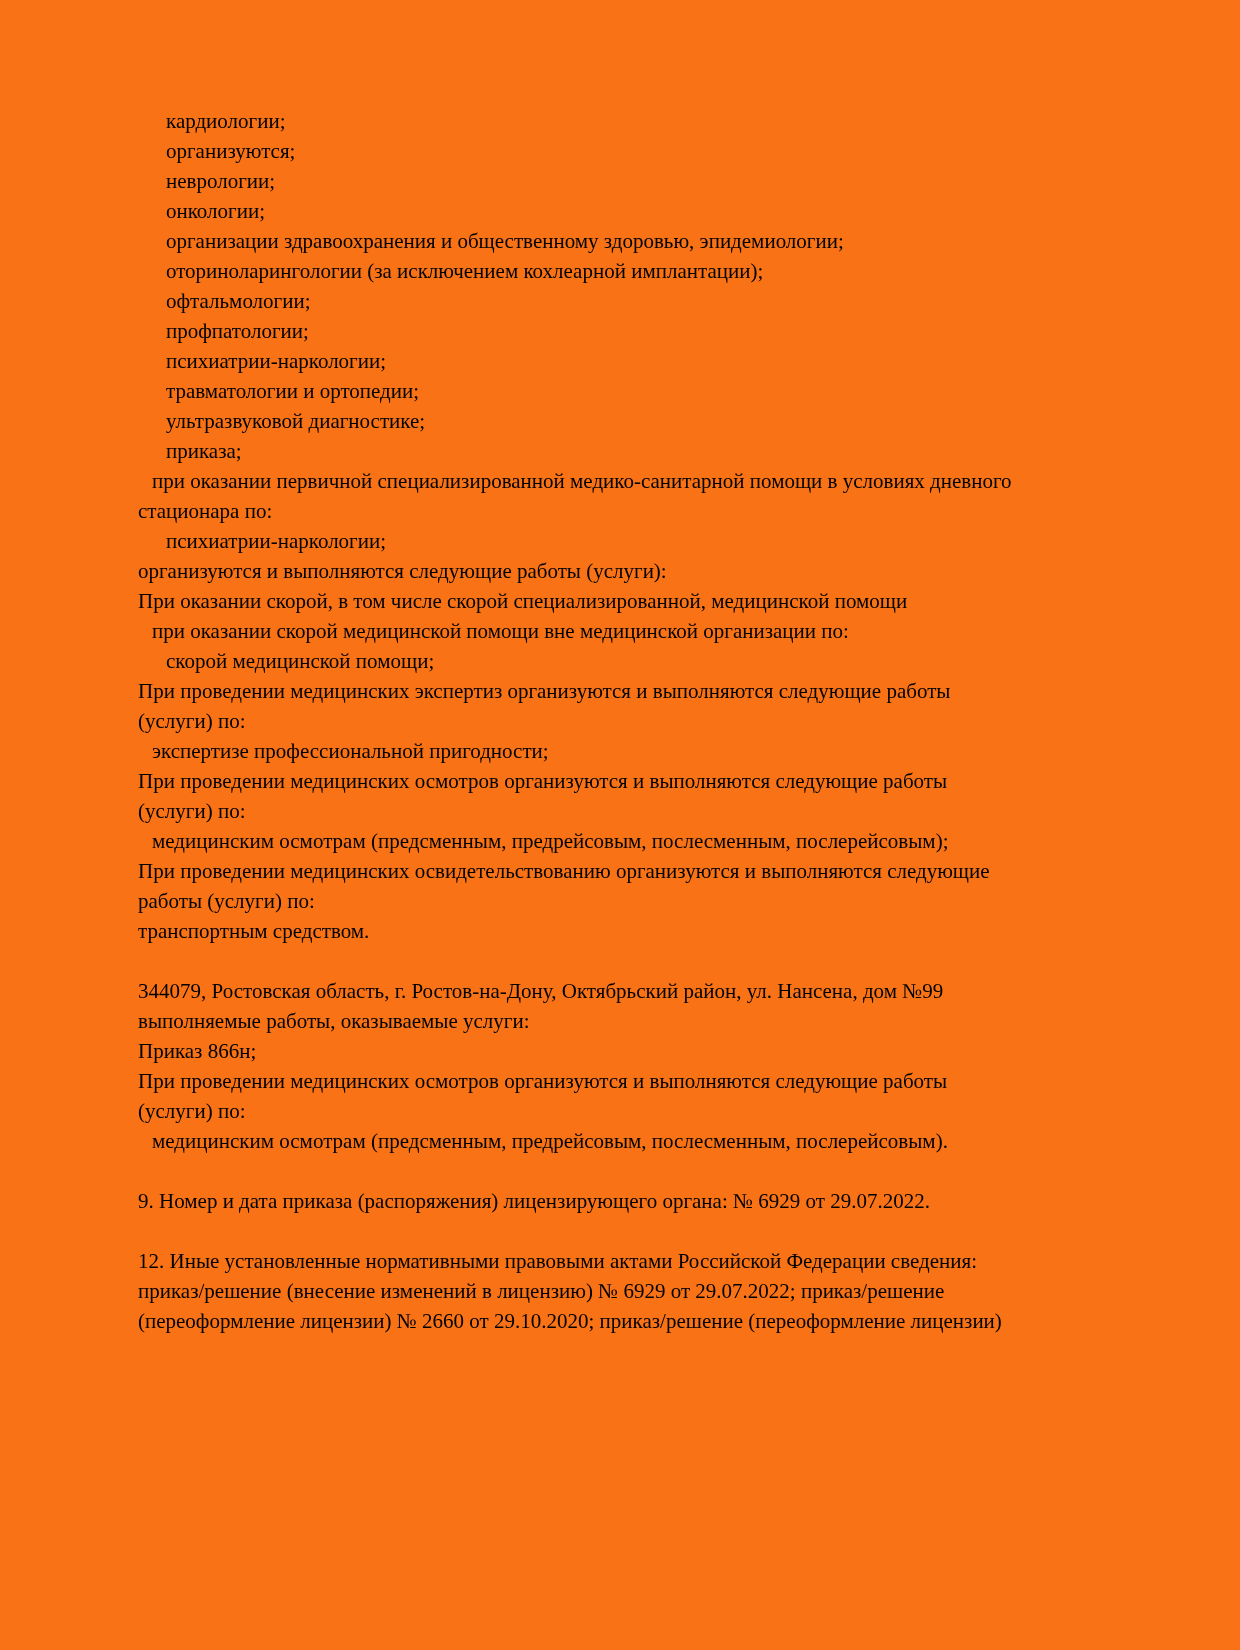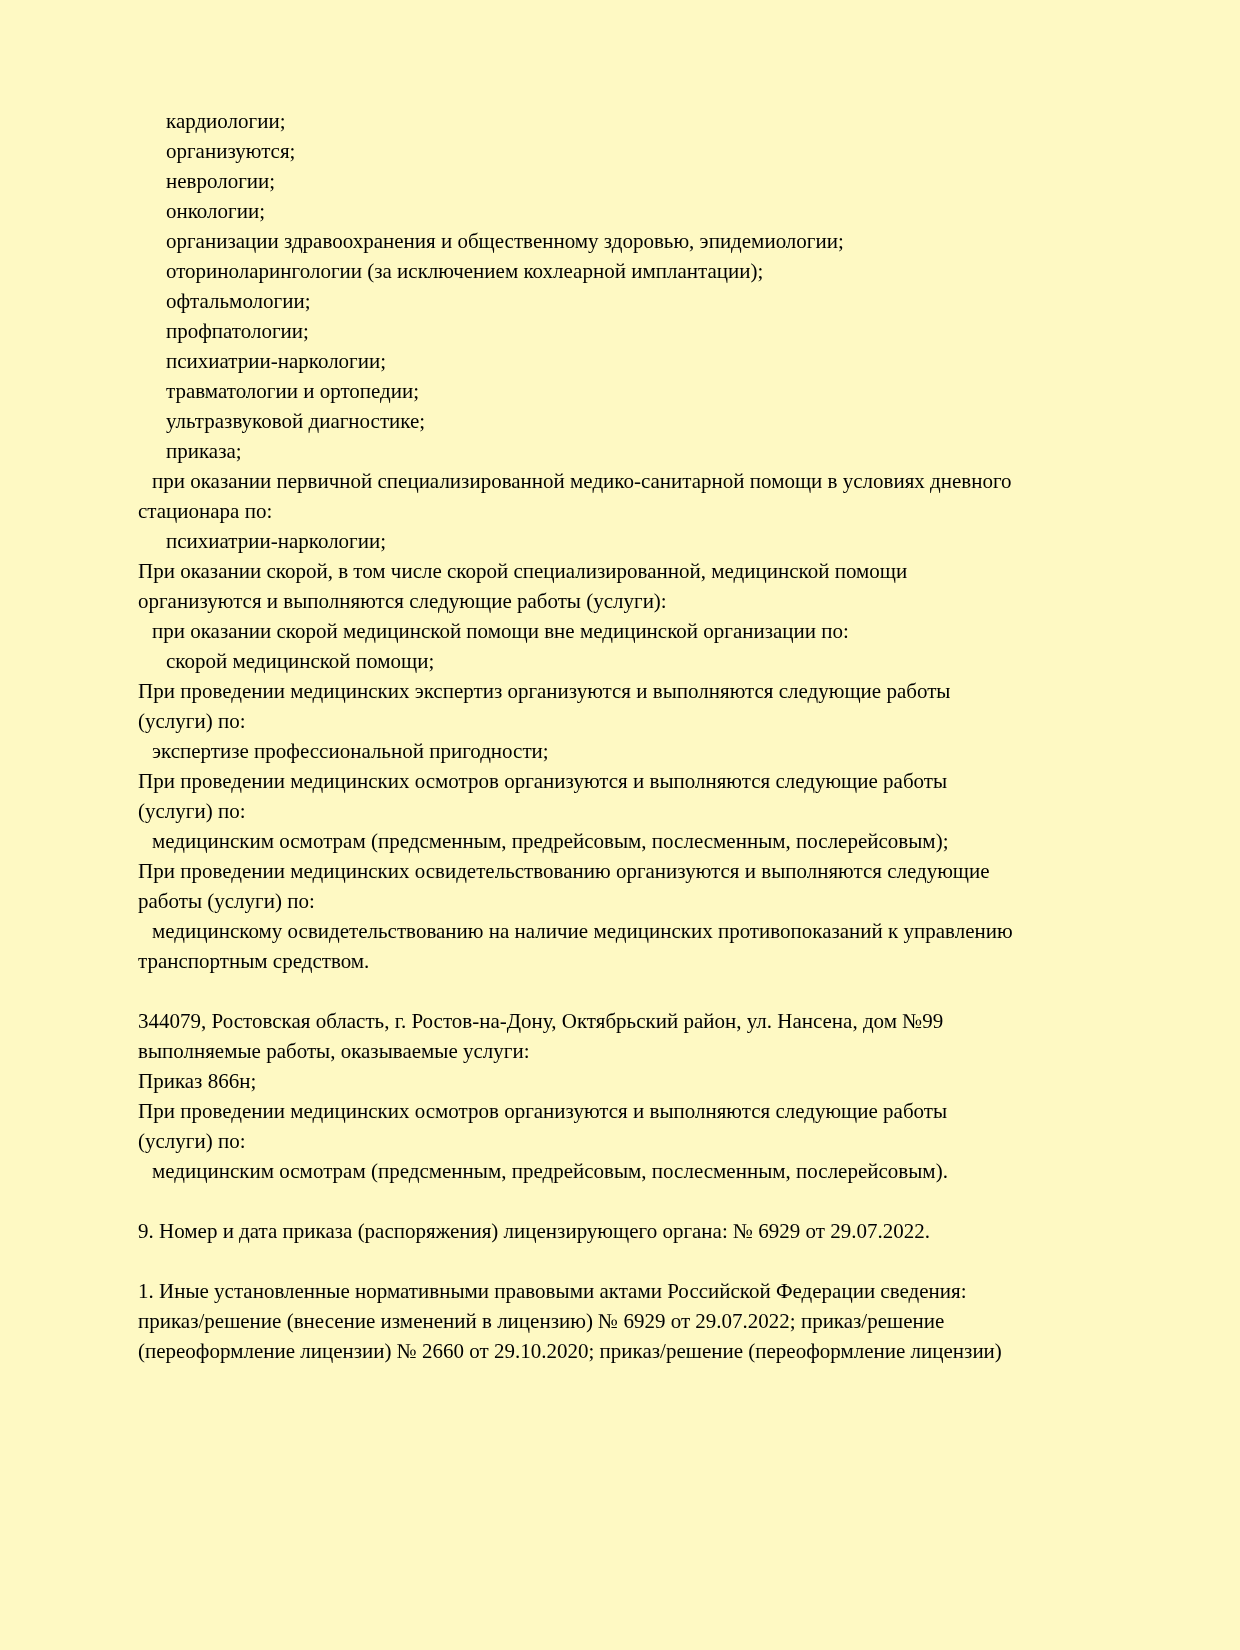--- a/index.html
+++ b/index.html
@@ -5,21 +5,21 @@
 <style>
   html, body {
     margin: 0;
     padding: 0;
     background: #ffffff;
   }
   .page {
     position: relative;
     width: 1240px;
     height: 1650px;
-    background: #fef9c3;
+    background: #f97316;
     overflow: hidden;
   }
   .text-block {
     position: absolute;
     top: 106px;
     left: 138px;
     width: 1045px;
     font-family: "Liberation Serif", "DejaVu Serif", serif;
     font-size: 21px;
     line-height: 30px;
@@ -48,41 +48,40 @@
       <div class="line indent-2">оториноларингологии (за исключением кохлеарной имплантации);</div>
       <div class="line indent-2">офтальмологии;</div>
       <div class="line indent-2">профпатологии;</div>
       <div class="line indent-2">психиатрии-наркологии;</div>
       <div class="line indent-2">травматологии и ортопедии;</div>
       <div class="line indent-2">ультразвуковой диагностике;</div>
       <div class="line indent-2">приказа;</div>
       <div class="line indent-1">при оказании первичной специализированной медико-санитарной помощи в условиях дневного</div>
       <div class="line indent-0">стационара по:</div>
       <div class="line indent-2">психиатрии-наркологии;</div>
+      <div class="line indent-0">организуются и выполняются следующие работы (услуги):</div>
       <div class="line indent-0">При оказании скорой, в том числе скорой специализированной, медицинской помощи</div>
-      <div class="line indent-0">организуются и выполняются следующие работы (услуги):</div>
       <div class="line indent-1">при оказании скорой медицинской помощи вне медицинской организации по:</div>
       <div class="line indent-2">скорой медицинской помощи;</div>
       <div class="line indent-0">При проведении медицинских экспертиз организуются и выполняются следующие работы</div>
       <div class="line indent-0">(услуги) по:</div>
       <div class="line indent-1">экспертизе профессиональной пригодности;</div>
       <div class="line indent-0">При проведении медицинских осмотров организуются и выполняются следующие работы</div>
       <div class="line indent-0">(услуги) по:</div>
       <div class="line indent-1">медицинским осмотрам (предсменным, предрейсовым, послесменным, послерейсовым);</div>
       <div class="line indent-0">При проведении медицинских освидетельствованию организуются и выполняются следующие</div>
       <div class="line indent-0">работы (услуги) по:</div>
-      <div class="line indent-1">медицинскому освидетельствованию на наличие медицинских противопоказаний к управлению</div>
       <div class="line indent-0">транспортным средством.</div>
       <div class="line indent-0 blank"></div>
       <div class="line indent-0">344079, Ростовская область, г. Ростов-на-Дону, Октябрьский район, ул. Нансена, дом №99</div>
       <div class="line indent-0">выполняемые работы, оказываемые услуги:</div>
       <div class="line indent-0">Приказ 866н;</div>
       <div class="line indent-0">При проведении медицинских осмотров организуются и выполняются следующие работы</div>
       <div class="line indent-0">(услуги) по:</div>
       <div class="line indent-1">медицинским осмотрам (предсменным, предрейсовым, послесменным, послерейсовым).</div>
       <div class="line indent-0 blank"></div>
       <div class="line indent-0">9. Номер и дата приказа (распоряжения) лицензирующего органа: № 6929 от 29.07.2022.</div>
       <div class="line indent-0 blank"></div>
-      <div class="line indent-0">1. Иные установленные нормативными правовыми актами Российской Федерации сведения:</div>
+      <div class="line indent-0">12. Иные установленные нормативными правовыми актами Российской Федерации сведения:</div>
       <div class="line indent-0">приказ/решение (внесение изменений в лицензию) № 6929 от 29.07.2022; приказ/решение</div>
       <div class="line indent-0">(переоформление лицензии) № 2660 от 29.10.2020; приказ/решение (переоформление лицензии)</div>
     </div>
 </main>
 
 </body></html>

